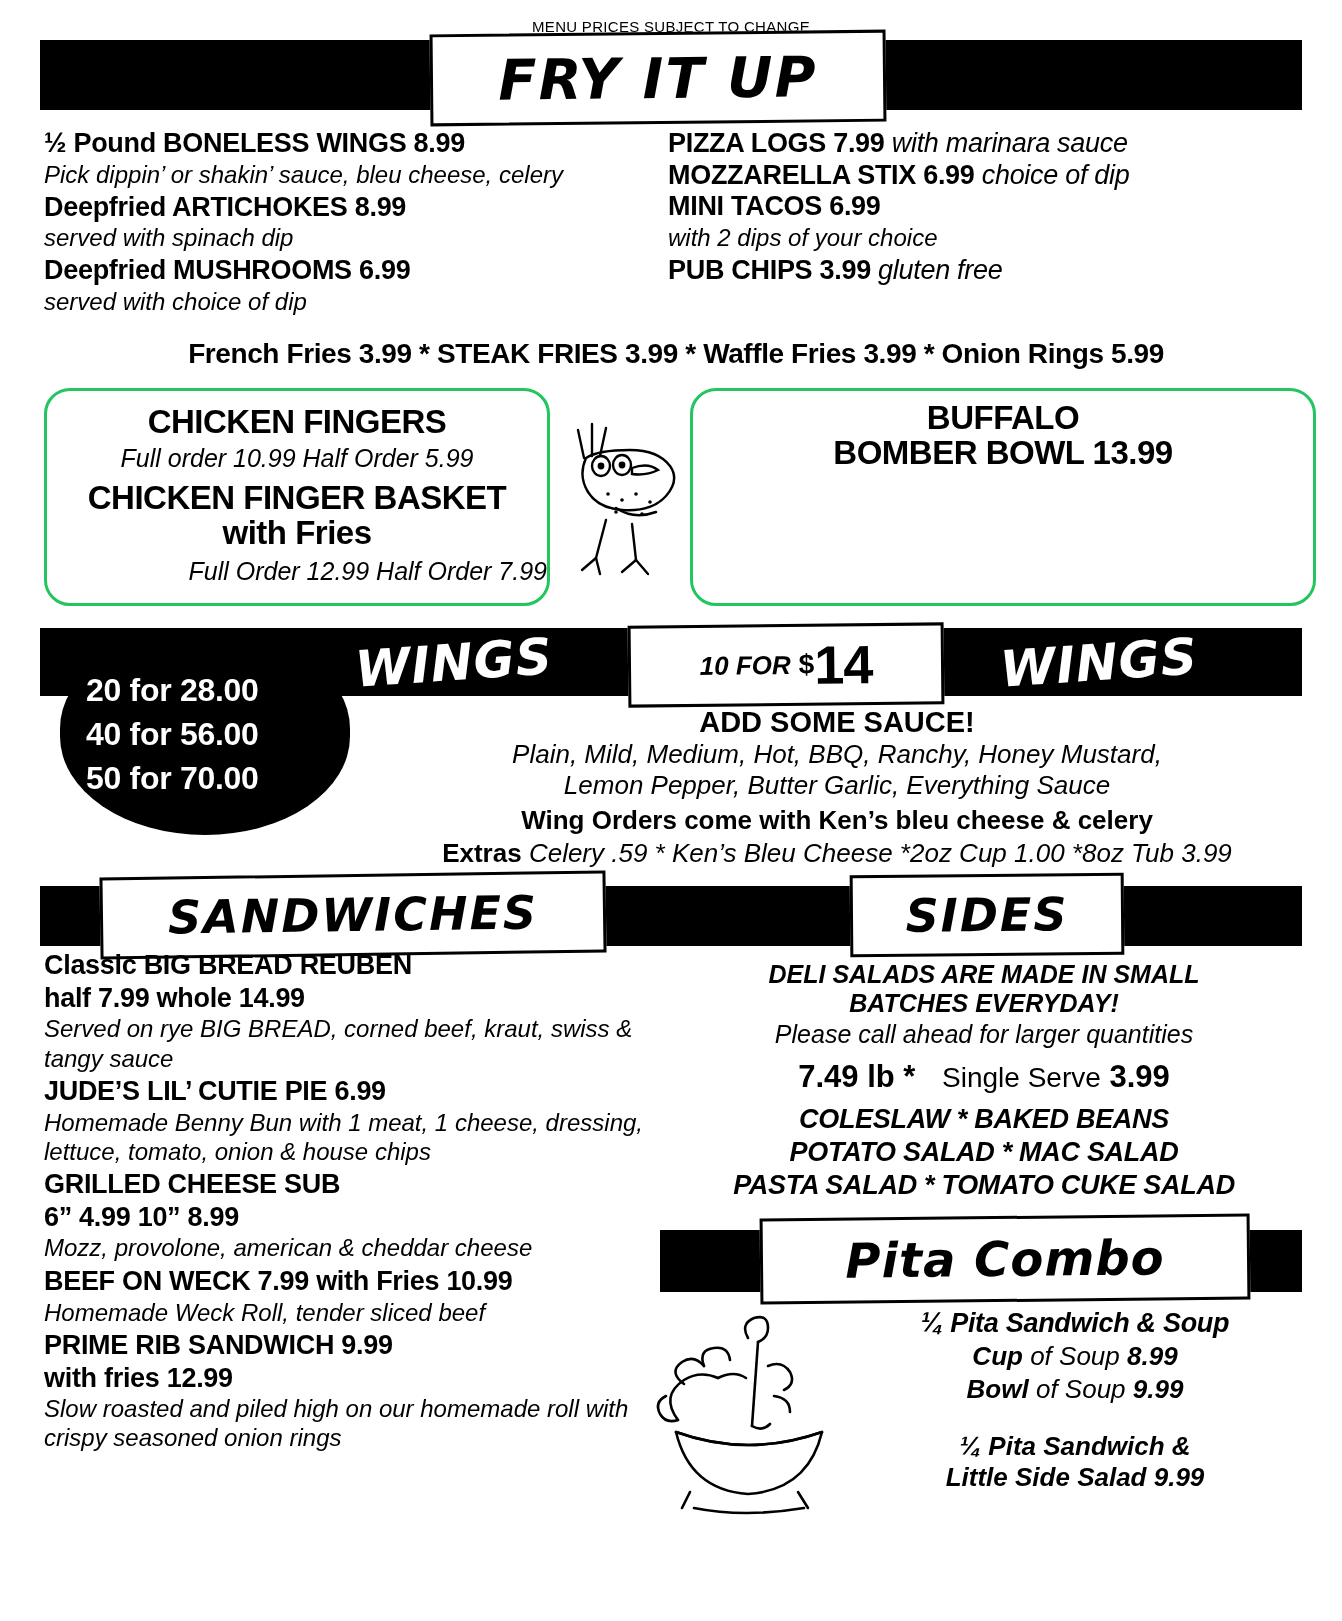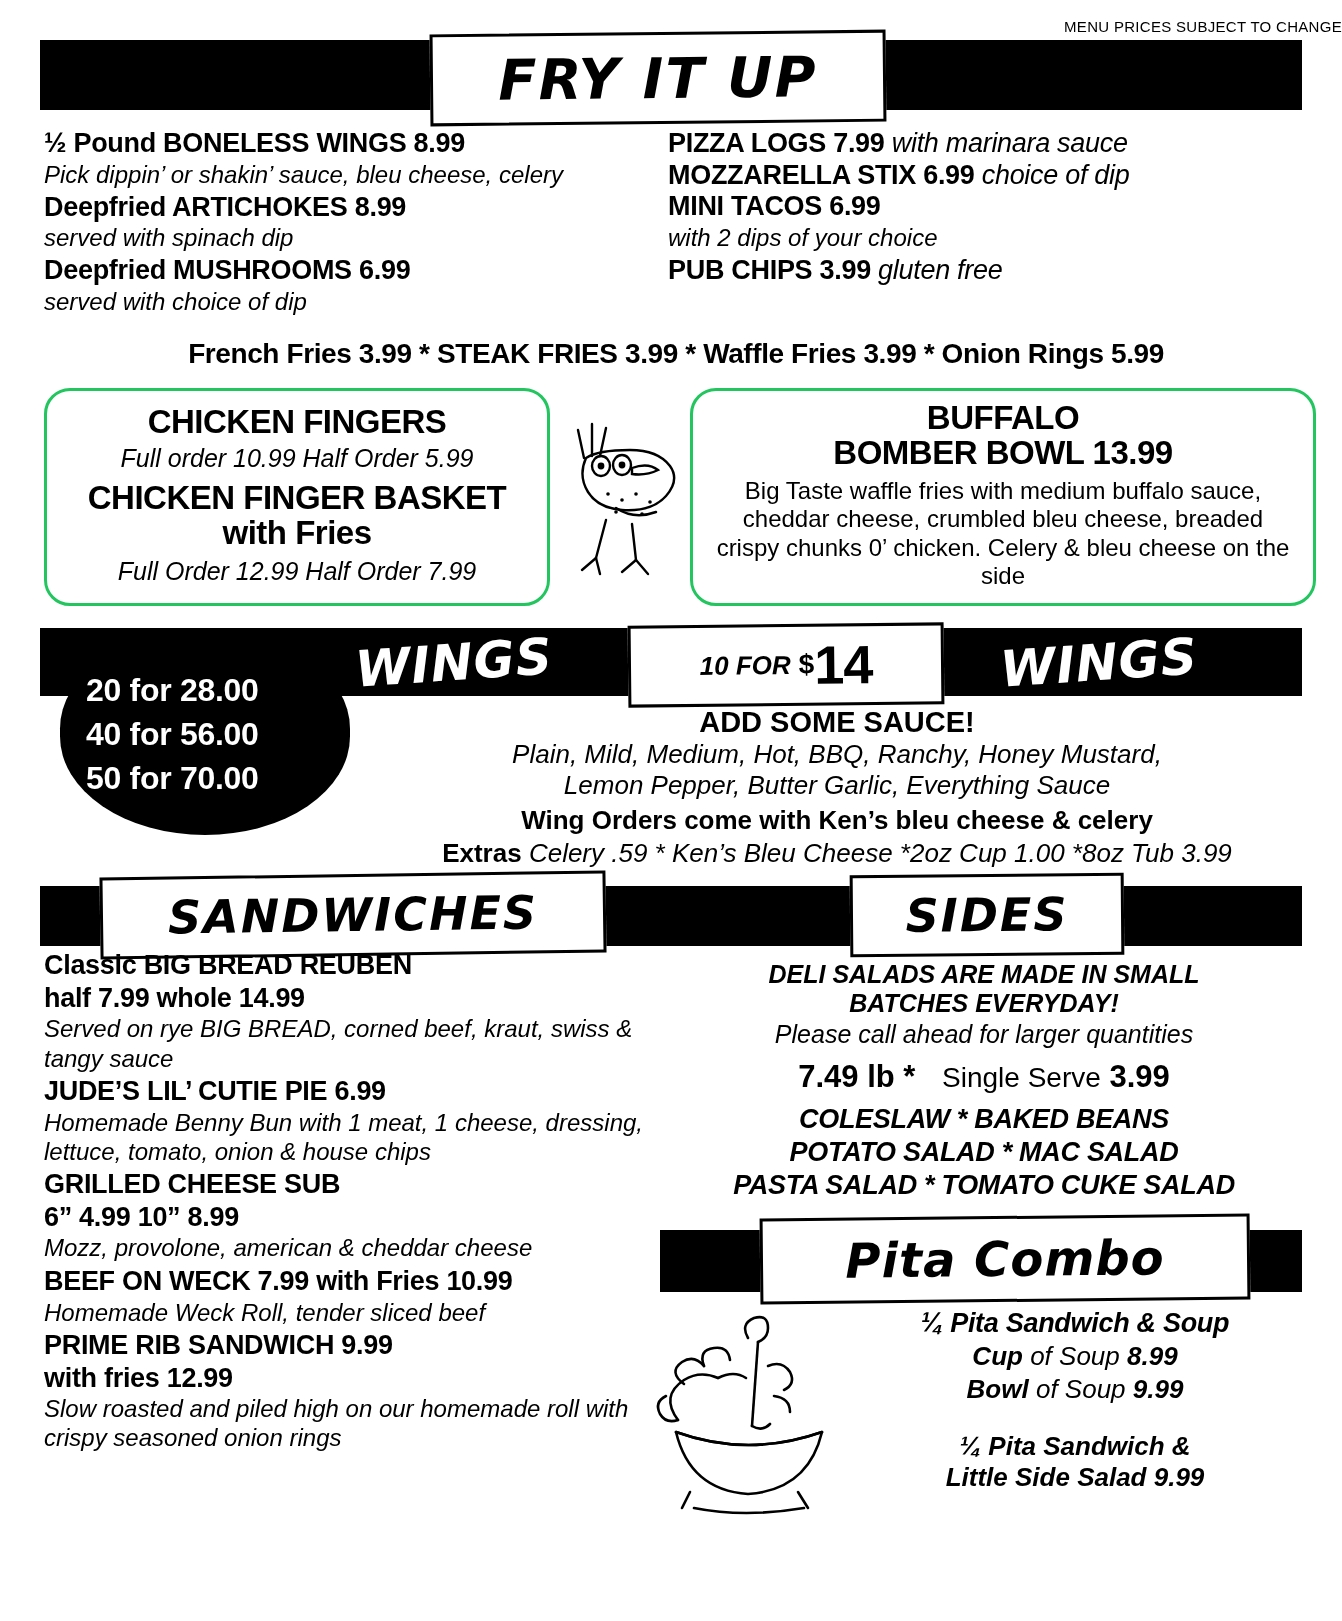--- a/index.html
+++ b/index.html
@@ -5,21 +5,21 @@
   html,body{margin:0;padding:0;background:#fff;}
   body{
     width:1342px;min-height:1621px;position:relative;
     font-family:"Liberation Sans", sans-serif;color:#000;
     -webkit-font-smoothing:none;
   }
   .page{position:relative;width:1342px;height:1621px;overflow:hidden;}
 
   
   .topnote{
-    position:absolute;top:18px;left:0;width:1342px;text-align:right;
+    position:absolute;top:18px;left:0;width:1342px;text-align:center;
     font-size:15px;letter-spacing:.3px;
   }
 
   
   .bar{
     position:absolute;background:#000;
   }
   .bar .plate{
     position:absolute;background:#fff;border:3px solid #000;
     display:flex;align-items:center;justify-content:center;
@@ -173,21 +173,21 @@
     </div>
   </div>
 
   <div class="friesline">French Fries 3.99 * STEAK FRIES 3.99 * Waffle Fries 3.99 * Onion Rings 5.99</div>
 
   <div class="rbox" id="box-fingers">
     <h3 style="margin-top:14px;">CHICKEN FINGERS</h3>
     <div class="l2">Full order 10.99  Half Order 5.99</div>
     <h3>CHICKEN FINGER BASKET</h3>
     <h3>with Fries</h3>
-    <div class="l2" style="margin-top:6px;">Full Order 12.99  Half Order 7.99</div>
+    <div class="l2" style="margin-top:6px;text-align:right;">Full Order 12.99  Half Order 7.99</div>
   </div>
 
   <svg id="chick" viewBox="0 0 140 185">
     <g fill="none" stroke="#000" stroke-width="2.4" stroke-linecap="round">
       <path d="M22 22 L28 50"></path>
         <path d="M36 16 L36 48"></path>
         <path d="M50 20 L44 48"></path>
       <path d="M30 50 q-8 18 2 34 q10 16 34 18 q30 2 44 -14 q14 -16 4 -30 q-12 -16 -40 -16 q-32 0 -44 8z"></path>
       <ellipse cx="45" cy="58" rx="9" ry="10"></ellipse>
       <ellipse cx="66" cy="57" rx="9" ry="10"></ellipse>
@@ -208,21 +208,20 @@
       <circle cx="80" cy="86" r="1.8"></circle>
         <circle cx="94" cy="94" r="1.8"></circle>
       <circle cx="60" cy="104" r="1.8"></circle>
         <circle cx="86" cy="106" r="1.8"></circle>
     </g>
   </svg>
 
   <div class="rbox" id="box-buffalo">
     <h3 style="margin-top:10px;">BUFFALO</h3>
     <h3>BOMBER BOWL 13.99</h3>
-    <p style="margin-top:6px;padding:0 18px;">Big Taste waffle fries with medium buffalo sauce, cheddar cheese, crumbled bleu cheese, breaded crispy chunks 0’ chicken. Celery &amp; bleu cheese on the side</p>
   </div>
 
   <div id="wings-band"></div>
   <div id="wings-blob"></div>
   <div class="wings-word" id="wings-l">WINGS</div>
   <div class="wings-word" id="wings-r">WINGS</div>
 
   <div id="ten-plate">
     <span class="t1">10 FOR</span>
     <span class="t2" style="margin-left:8px;">$</span>

